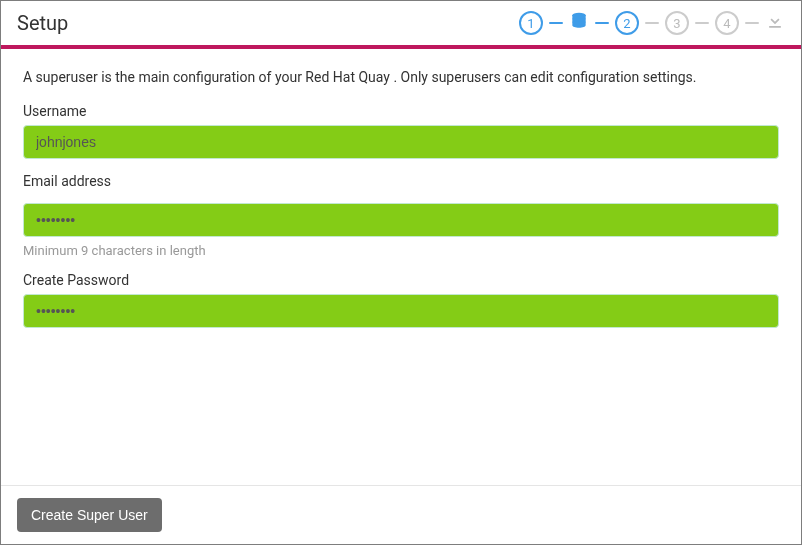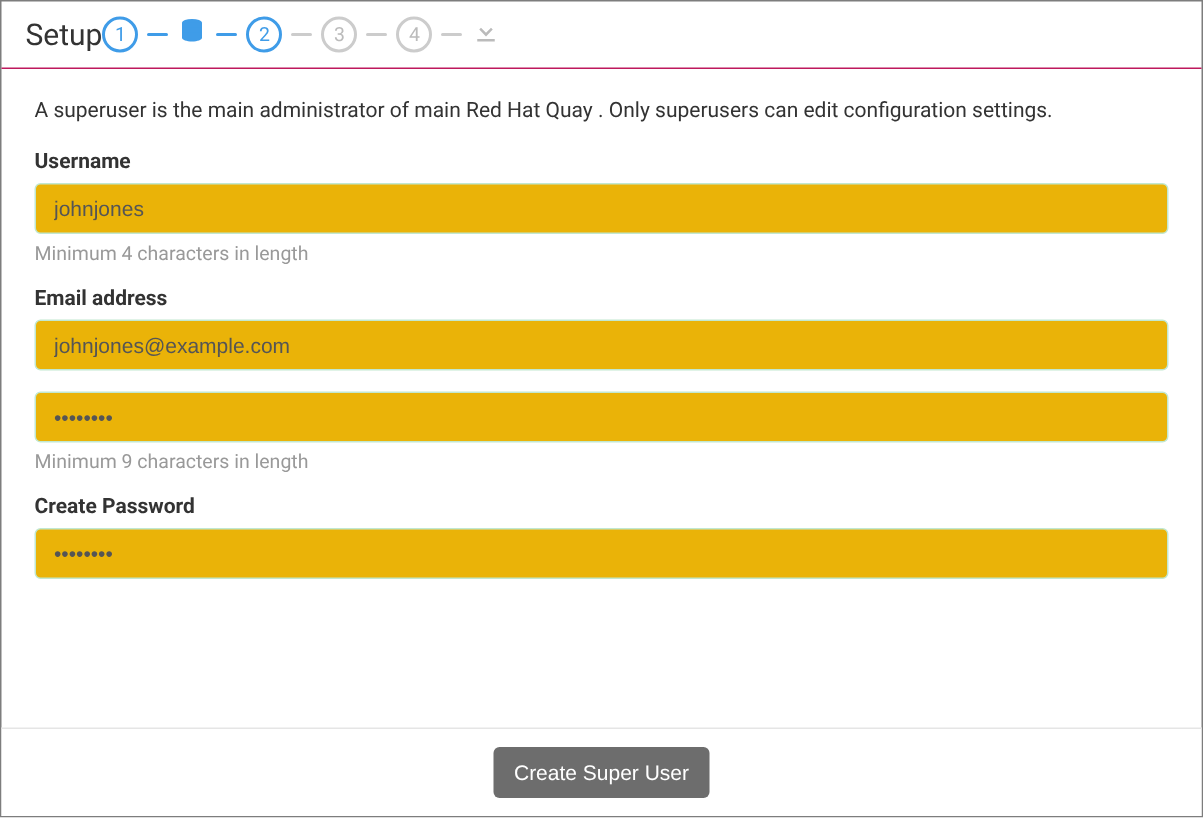--- a/index.html
+++ b/index.html
@@ -4,23 +4,23 @@
 <style>
   * { box-sizing: border-box; margin: 0; padding: 0; }
   html, body { width: 802px; height: 545px; font-family: -apple-system, BlinkMacSystemFont, "Segoe UI", Roboto, "Helvetica Neue", Arial, sans-serif; }
   .modal {
     width: 802px; height: 545px;
     border: 1px solid #7d7d7d;
     display: flex; flex-direction: column;
     background: #fff;
   }
   .header {
-    display: flex; align-items: center; 
+    display: flex; align-items: center; justify-content: space-between;
     padding: 10px 16px 10px 16px;
-    border-bottom: 1px solid #be185d;
+    border-bottom: 4px solid #be185d;
   }
   .title {
     font-size: 20px; font-weight: 400; color: #333;
   }
   .steps {
     display: flex; align-items: center; gap: 6px;
   }
   .step-dash {
     width: 14px; height: 2px; background: #ccc;
     border-radius: 1px;
@@ -36,40 +36,40 @@
   .step-dl { color: #bbb; }
   .body {
     flex: 1; padding: 20px 22px 10px 22px;
     overflow: auto;
   }
   .intro {
     font-size: 14px; color: #333; margin-bottom: 18px;
   }
   .field { margin-bottom: 14px; }
   .field-label {
-    font-size: 14px; font-weight: 700; color: #333;
+    font-size: 14px; font-weight: 400; color: #333;
     display: block; margin-bottom: 6px;
   }
   .field-input {
     width: 100%; height: 34px;
-    background: #eab308;
+    background: #84cc16;
     border: 1px solid #c1e8d0;
     border-radius: 4px;
     padding: 0 12px;
     font-size: 14px; color: #555;
     outline: none;
   }
   .field-input::placeholder { color: #666; }
   .field-help {
     font-size: 13px; color: #999; margin-top: 6px;
   }
   .footer {
     border-top: 1px solid #e5e5e5;
     padding: 12px 16px;
-    display: flex; justify-content: center;
+    display: flex; justify-content: flex-start;
     background: #fff;
   }
   .btn {
     background: #6d6d6d; color: #fff;
     border: none; border-radius: 4px;
     padding: 9px 14px; font-size: 14px;
     cursor: pointer;
   }
 </style>
 </head>
@@ -99,31 +99,29 @@
       <div class="step-dash"></div>
       <div class="step-dl">
         <svg width="20" height="20" viewBox="0 0 24 24" fill="currentColor">
             <path d="M12 3v10l-4-4-1.4 1.4L12 16l5.4-5.6L16 9l-4 4V3h0zM5 18h14v2H5z"></path>
           </svg>
       </div>
     </div>
   </div>
 
   <div class="body">
-    <p class="intro">A superuser is the main administrator of main Red Hat Quay . Only superusers can edit configuration settings.</p>
+    <p class="intro">A superuser is the main configuration of your Red Hat Quay . Only superusers can edit configuration settings.</p>
 
     <div class="field">
       <label class="field-label">Username</label>
       <input class="field-input" type="text" value="johnjones" style="">
-      <div class="field-help">Minimum 4 characters in length</div>
     </div>
 
     <div class="field">
       <label class="field-label">Email address</label>
-      <input class="field-input" type="text" value="johnjones@example.com" style="">
     </div>
 
     <div class="field">
       <input class="field-input" type="text" value="••••••••" style="">
       <div class="field-help">Minimum 9 characters in length</div>
     </div>
 
     <div class="field">
       <label class="field-label">Create Password</label>
       <input class="field-input" type="text" value="••••••••" style="">

